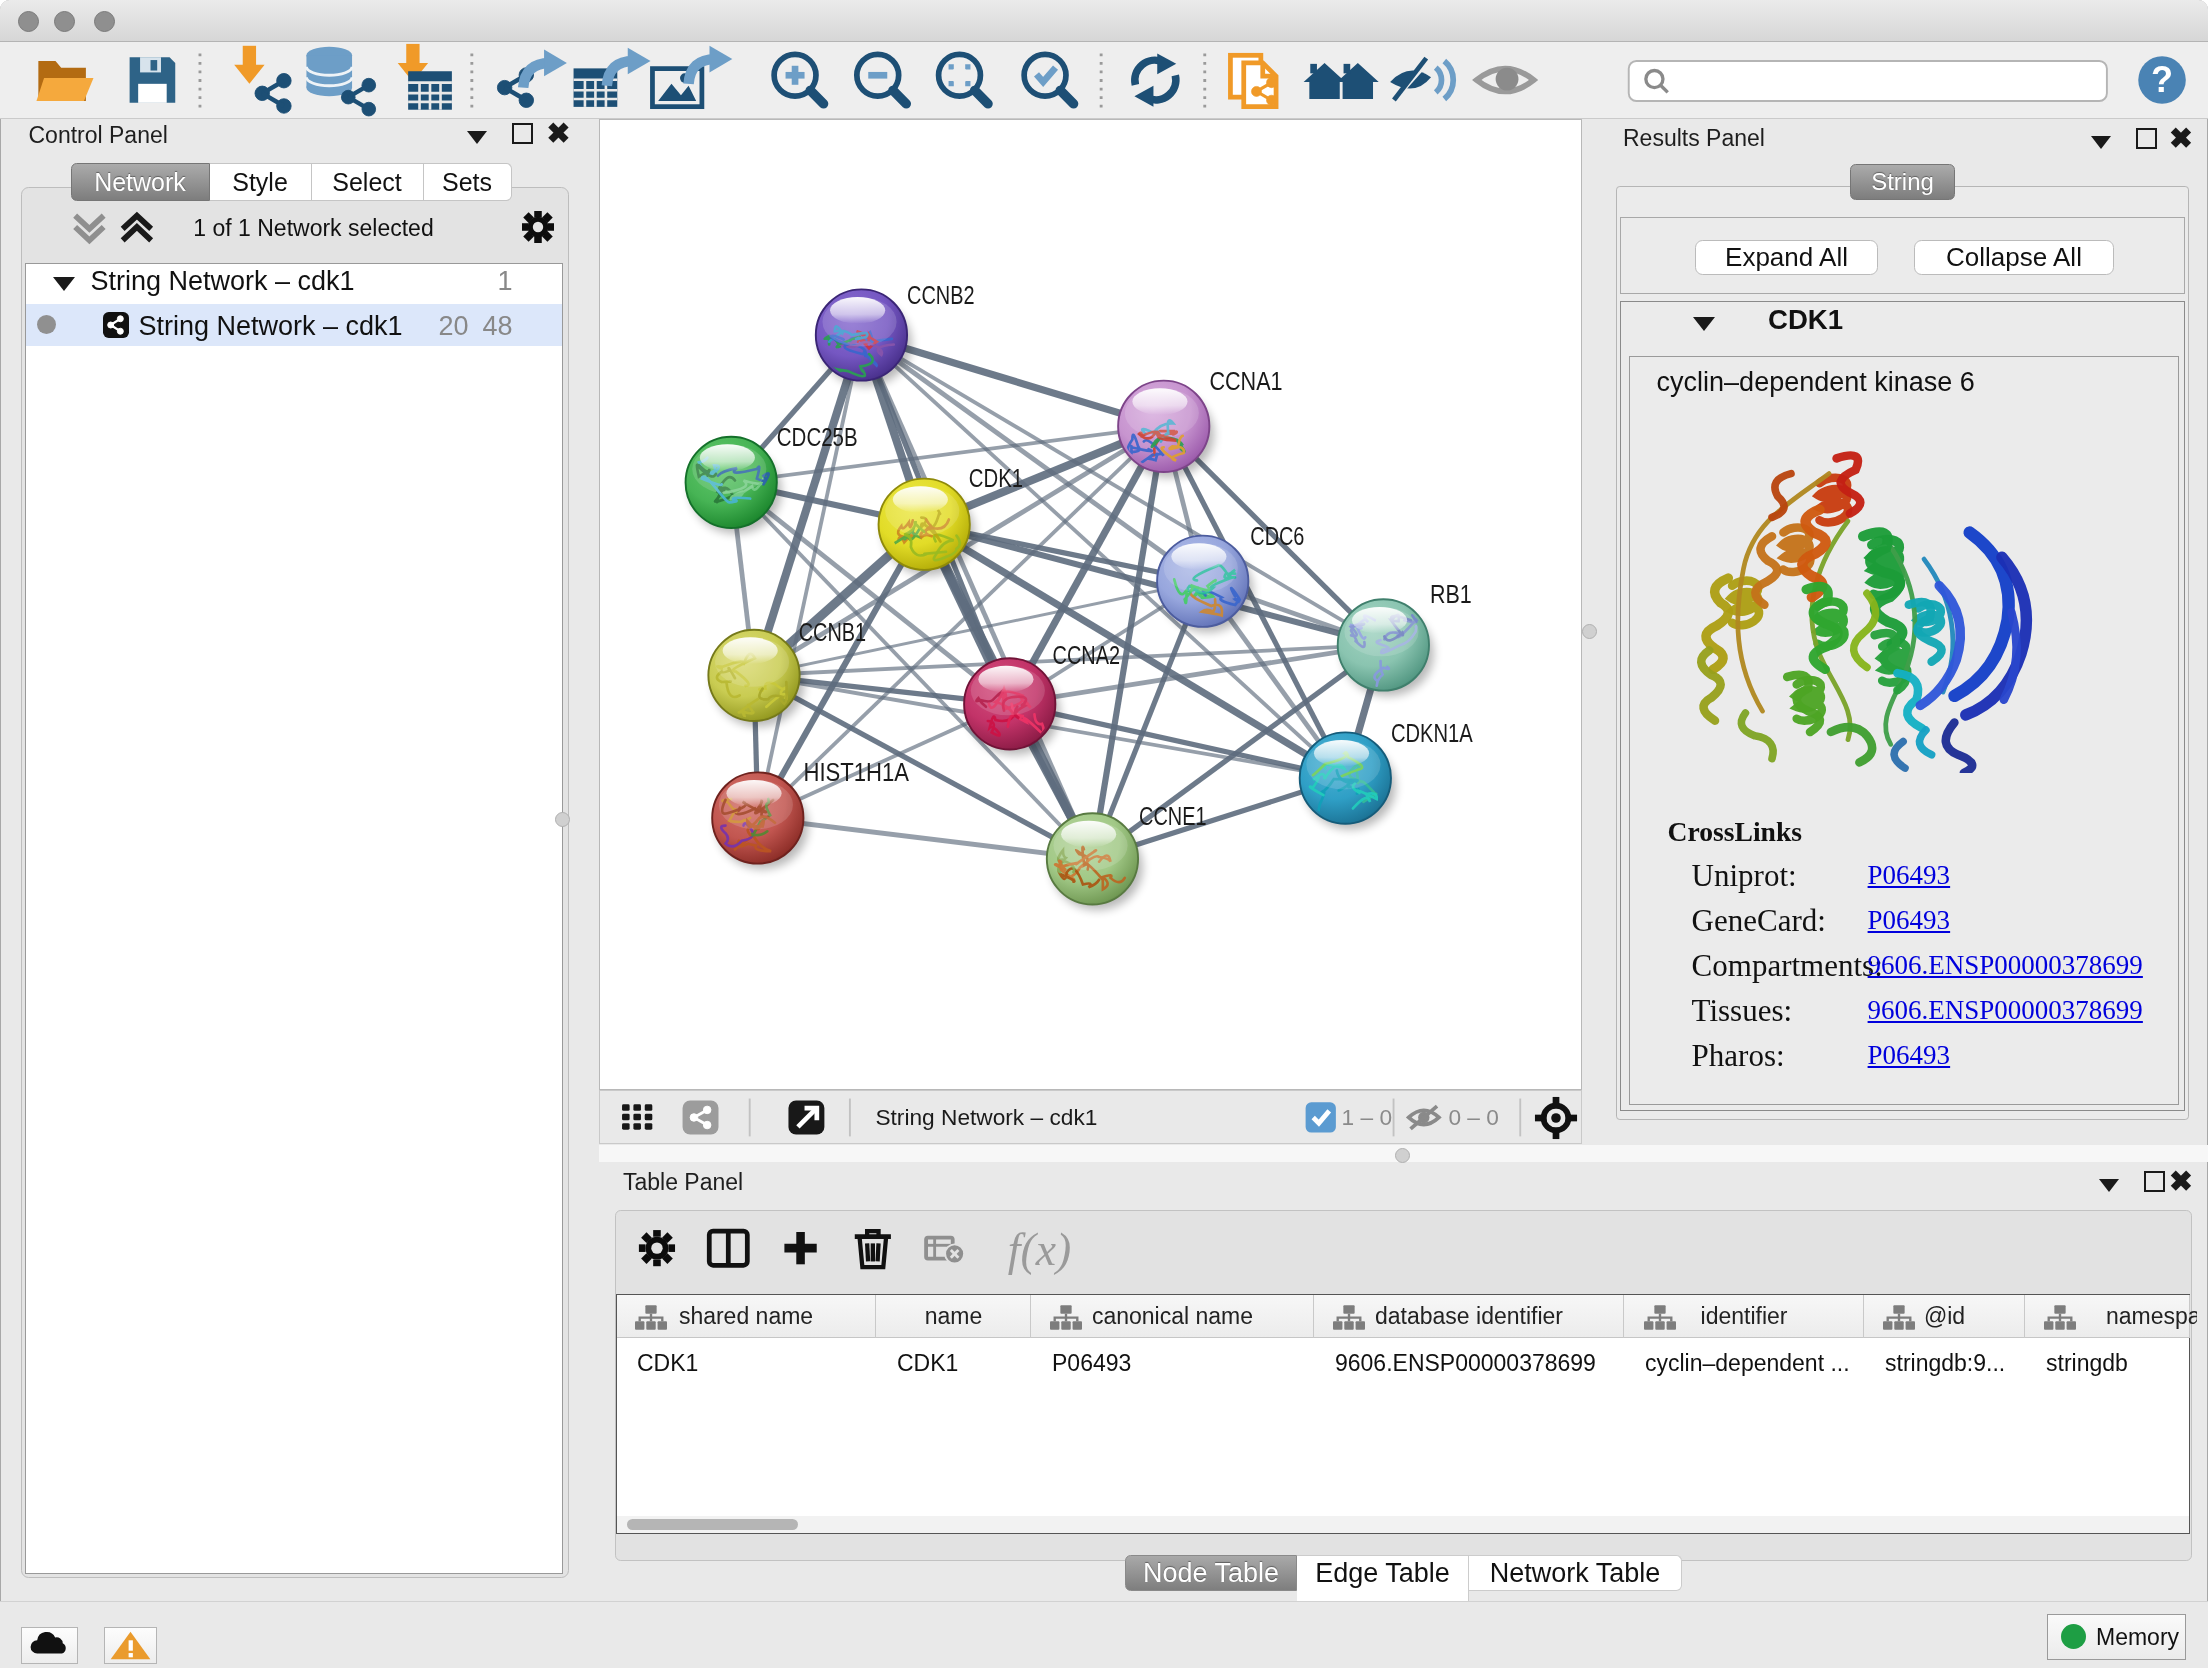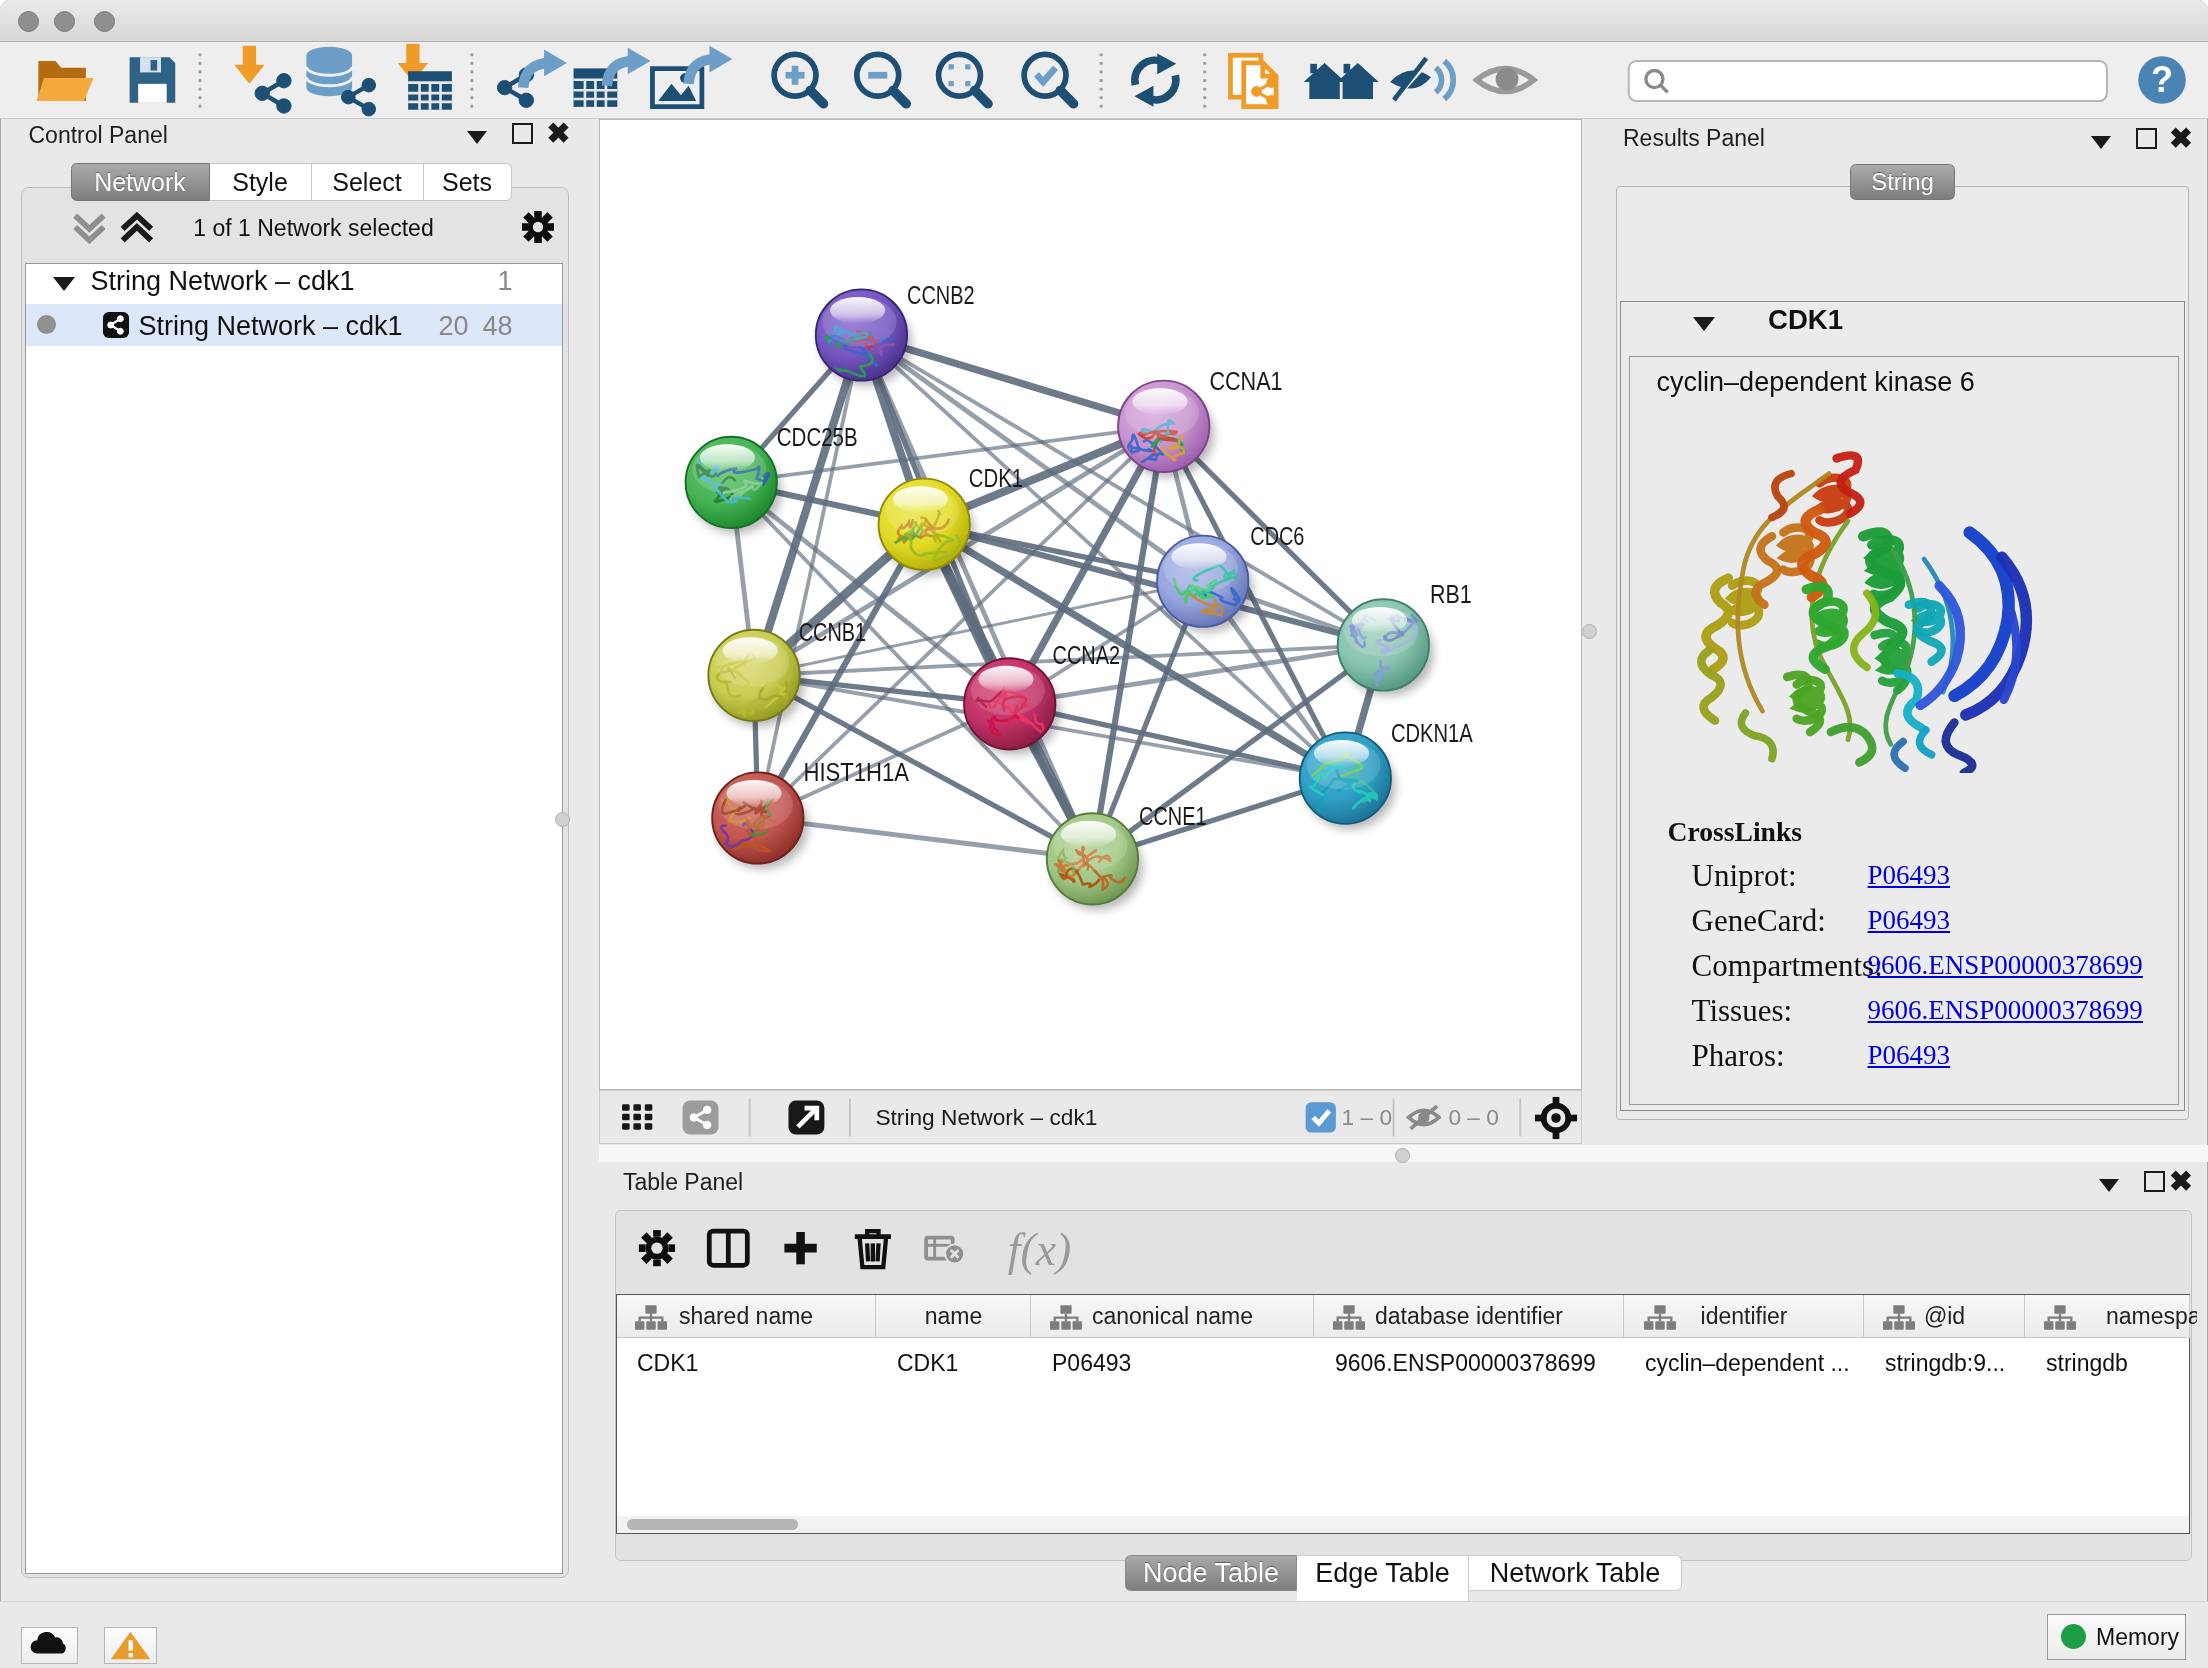--- a/index.html
+++ b/index.html
@@ -611,20 +611,24 @@
 <div class="abs" style="left:1395px;top:1148px;width:15px;height:15px;border-radius:50%;background:#d0d0d0;border:1px solid #b0b0b0;"></div>
 <div class="abs" style="left:555px;top:812px;width:15px;height:15px;border-radius:50%;background:#d0d0d0;border:1px solid #b0b0b0;"></div>
 <div class="abs" style="left:1582px;top:624px;width:15px;height:15px;border-radius:50%;background:#d0d0d0;border:1px solid #b0b0b0;"></div>
 <div class="abs" style="left:1583px;top:119px;width:626px;height:1043px;">
  <div class="abs ptitle" style="left:40px;top:5.7px;">Results Panel</div>
  <div class="abs" style="left:508px;top:17px;width:0;height:0;border-left:10.5px solid transparent;border-right:10.5px solid transparent;border-top:13.3px solid #1a1a1a;"></div>
  <div class="abs" style="left:553px;top:8.6px;width:21px;height:21px;border:2.9px solid #1a1a1a;"></div>
  <div class="abs" style="left:586px;top:2.9px;font-size:28.5px;font-weight:bold;color:#1a1a1a;">✖</div>
  <div class="abs" style="left:33px;top:67px;width:573px;height:934px;background:#ebebeb;border:1px solid #b5b5b5;border-radius:3.8px;"></div>
  <div class="abs" style="left:267px;top:45px;width:105px;height:36px;background:linear-gradient(#ababab,#7d7d7d);border:1px solid #767676;border-radius:5.7px;color:#fff;font-size:24px;text-align:center;line-height:34px;text-shadow:0 -1px 1px rgba(0,0,0,0.4);">String</div>
+ <div class="abs" style="left:37px;top:98px;width:565px;height:77px;border:1px solid #a8a8a8;">
+   <div class="abs" style="left:74px;top:22px;width:183px;height:35px;background:#fff;border:1px solid #bbb;border-radius:7.6px;font-size:26px;color:#111;text-align:center;line-height:33px;">Expand All</div>
+   <div class="abs" style="left:293px;top:22px;width:200px;height:35px;background:#fff;border:1px solid #bbb;border-radius:7.6px;font-size:26px;color:#111;text-align:center;line-height:33px;">Collapse All</div>
+ </div>
  <div class="abs" style="left:37px;top:182px;width:565px;height:810px;border:1px solid #8a8a8a;">
    <div class="abs" style="left:72px;top:15px;width:0;height:0;border-left:11.4px solid transparent;border-right:11.4px solid transparent;border-top:14.3px solid #1a1a1a;"></div>
    <div class="abs" style="left:147px;top:1.9px;font-size:27.6px;font-weight:bold;color:#111;">CDK1</div>
    <div class="abs" style="left:7.6px;top:54px;width:550px;height:749px;background:#ebebeb;border:1px solid #9a9a9a;">
      <div class="abs" style="left:27px;top:9.5px;font-size:27px;color:#111;">cyclin–dependent kinase 6</div>
      <div class="abs" style="left:47px;top:88px;"><svg width="361" height="328" viewBox="0 0 380 345">
             <path d="M150 40 a17 10 -14 1 1 -1 13 a17 10 -14 1 1 2 13 a17 10 -14 1 1 -1 13" fill="none" stroke="#c83c10" stroke-width="9" stroke-linecap="round" stroke-opacity="0.96"></path>
             <path d="M112 92 a16 10 -14 1 1 -1 13 a16 10 -14 1 1 2 13 a16 10 -14 1 1 -1 13" fill="none" stroke="#c4731a" stroke-width="9" stroke-linecap="round" stroke-opacity="0.96"></path>
             <path d="M58 148 a16 10 -14 1 1 -1 13 a16 10 -14 1 1 2 13 a16 10 -14 1 1 -1 13" fill="none" stroke="#ad9e14" stroke-width="9" stroke-linecap="round" stroke-opacity="0.96"></path>
             <path d="M205 105 a17 10 -14 1 1 -1 13 a17 10 -14 1 1 2 13 a17 10 -14 1 1 -1 13 a17 10 -14 1 1 2 13" fill="none" stroke="#1c9c38" stroke-width="10" stroke-linecap="round" stroke-opacity="0.96"></path>

